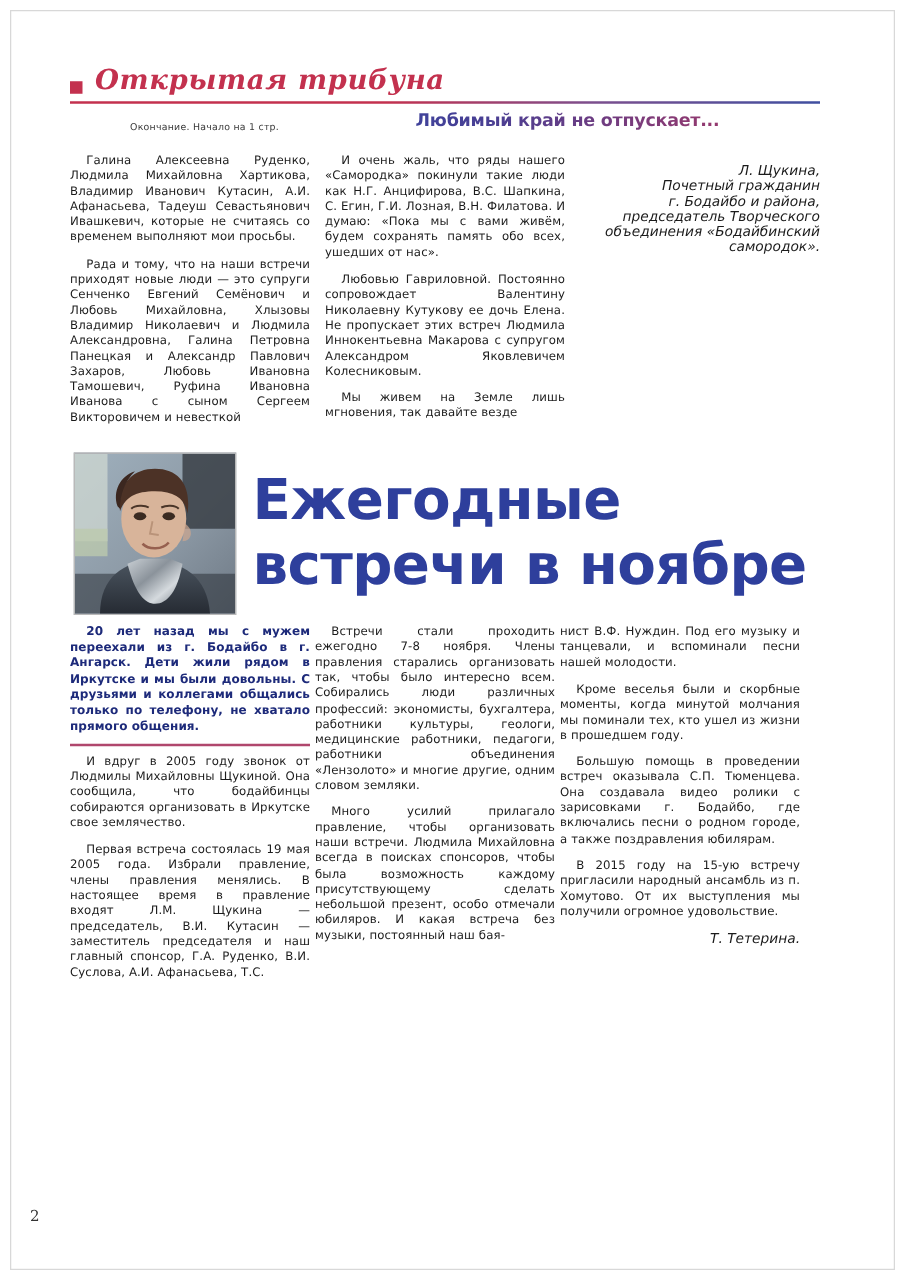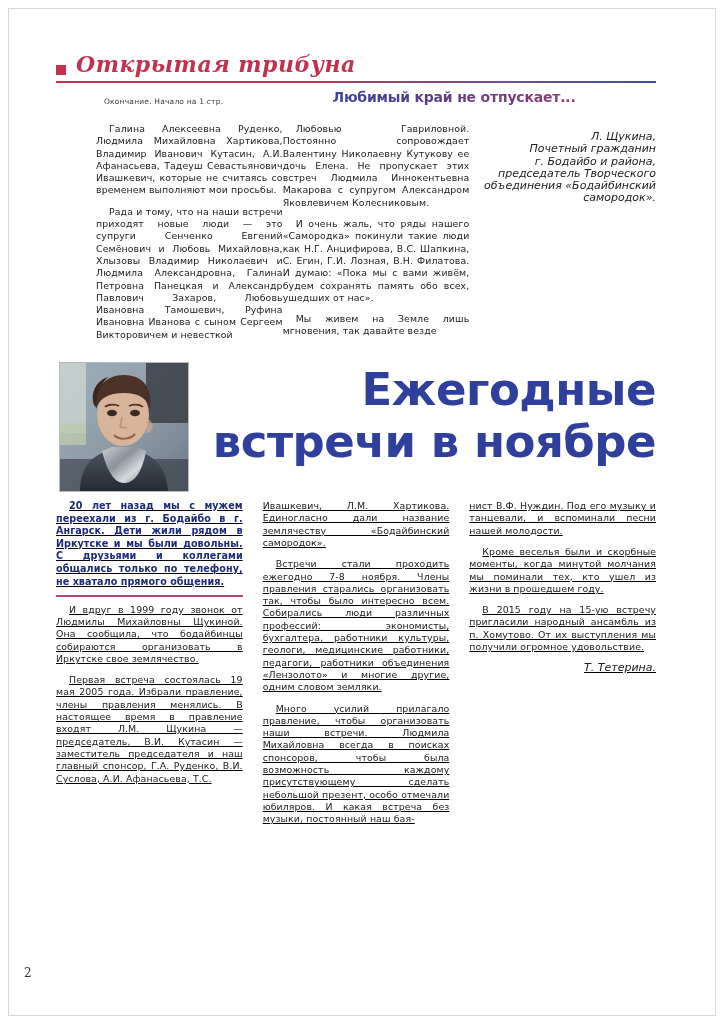--- a/index.html
+++ b/index.html
@@ -94,22 +94,22 @@
     letter-spacing: -0.2px;
     background: linear-gradient(to right, #3346a3 0%, #4a3f93 35%, #8d3a72 75%, #b2355f 100%);
     -webkit-background-clip: text;
     background-clip: text;
     color: transparent;
   }
 
   
   .cols3 {
     display: flex;
+    gap: 12px;
     margin-top: 6px;
-    margin-left: 40px;
   }
   .col {
     width: 192px;
   }
   p.body {
     margin: 0 0 9px 0;
     font-size: 9.4px;
     line-height: 12.3px;
     text-align: justify;
     text-indent: 13px;
@@ -143,35 +143,34 @@
     height: 130px;
     border: 1px solid #b9b9b9;
     box-sizing: border-box;
     overflow: hidden;
     background: #9aa3ad;
   }
   .photo svg { display: block; }
   .article2-title {
     position: absolute;
     left: 146px;
-    top: 2px;
+    top: 12px;
     width: 454px;
-    text-align: right;
+    text-align: left;
     font-size: 45px;
     line-height: 52px;
     font-weight: bold;
     color: #2e3f9c;
     letter-spacing: -0.5px;
   }
 
   .a2-cols {
     display: flex;
-    gap: 20px;
+    gap: 4px;
     margin-top: 6px;
-    text-decoration: underline;
   }
   p.lead {
     margin: 0 0 7px 0;
     font-size: 9.6px;
     line-height: 12.6px;
     font-weight: bold;
     text-align: justify;
     text-indent: 13px;
     color: #1d2a7a;
     letter-spacing: 0.05px;
@@ -211,22 +210,22 @@
     </div>
 
     <div class="cols3">
 
       <div class="col">
         <p class="body">Галина Алексеевна Руденко, Людмила Михайловна Хартикова, Владимир Иванович Кутасин, А.И. Афанасьева, Тадеуш Севастьянович Ивашкевич, которые не считаясь со временем выполняют мои просьбы.</p>
         <p class="body">Рада и тому, что на наши встречи приходят новые люди — это супруги Сенченко Евгений Семёнович и Любовь Михайловна, Хлызовы Владимир Николаевич и Людмила Александровна, Галина Петровна Панецкая и Александр Павлович Захаров, Любовь Ивановна Тамошевич, Руфина Ивановна Иванова с сыном Сергеем Викторовичем и невесткой</p>
       </div>
 
       <div class="col">
+        <p class="body">И очень жаль, что ряды нашего «Самородка» покинули такие люди как Н.Г. Анцифирова, В.С. Шапкина, С. Егин, Г.И. Лозная, В.Н. Филатова. И думаю: «Пока мы с вами живём, будем сохранять память обо всех, ушедших от нас».</p>
         <p class="body">Любовью Гавриловной. Постоянно сопровождает Валентину Николаевну Кутукову ее дочь Елена. Не пропускает этих встреч Людмила Иннокентьевна Макарова с супругом Александром Яковлевичем Колесниковым.</p>
-        <p class="body">И очень жаль, что ряды нашего «Самородка» покинули такие люди как Н.Г. Анцифирова, В.С. Шапкина, С. Егин, Г.И. Лозная, В.Н. Филатова. И думаю: «Пока мы с вами живём, будем сохранять память обо всех, ушедших от нас».</p>
         <p class="body">Мы живем на Земле лишь мгновения, так давайте везде</p>
       </div>
 
       <div class="col">
         <p class="sign" style="white-space: pre-line;">Л. Щукина,
 Почетный гражданин
 г. Бодайбо и района,
 председатель Творческого
 объединения «Бодайбинский
 самородок».</p>
@@ -281,33 +280,33 @@
           <span>Ежегодные</span><br>
           <span>встречи в ноябре</span>
         </div>
       </div>
 
       <div class="a2-cols">
 
         <div class="col">
           <p class="lead">20 лет назад мы с мужем переехали из г. Бодайбо в г. Ангарск. Дети жили рядом в Иркутске и мы были довольны. С друзьями и коллегами общались только по телефону, не хватало прямого общения.</p>
           <div class="lead-rule"></div>
-          <p class="body">И вдруг в 1999 году звонок от Людмилы Михайловны Щукиной. Она сообщила, что бодайбинцы собираются организовать в Иркутске свое землячество.</p>
+          <p class="body">И вдруг в 2005 году звонок от Людмилы Михайловны Щукиной. Она сообщила, что бодайбинцы собираются организовать в Иркутске свое землячество.</p>
           <p class="body">Первая встреча состоялась 19 мая 2005 года. Избрали правление, члены правления менялись. В настоящее время в правление входят Л.М. Щукина — председатель, В.И. Кутасин — заместитель председателя и наш главный спонсор, Г.А. Руденко, В.И. Суслова, А.И. Афанасьева, Т.С.</p>
         </div>
 
         <div class="col">
-          <p class="body noind">Ивашкевич, Л.М. Хартикова. Единогласно дали название землячеству «Бодайбинский самородок».</p>
           <p class="body">Встречи стали проходить ежегодно 7-8 ноября. Члены правления старались организовать так, чтобы было интересно всем. Собирались люди различных профессий: экономисты, бухгалтера, работники культуры, геологи, медицинские работники, педагоги, работники объединения «Лензолото» и многие другие, одним словом земляки.</p>
           <p class="body">Много усилий прилагало правление, чтобы организовать наши встречи. Людмила Михайловна всегда в поисках спонсоров, чтобы была возможность каждому присутствующему сделать небольшой презент, особо отмечали юбиляров. И какая встреча без музыки, постоянный наш бая-</p>
         </div>
 
         <div class="col">
           <p class="body noind">нист В.Ф. Нуждин. Под его музыку и танцевали, и вспоминали песни нашей молодости.</p>
           <p class="body">Кроме веселья были и скорбные моменты, когда минутой молчания мы поминали тех, кто ушел из жизни в прошедшем году.</p>
+          <p class="body">Большую помощь в проведении встреч оказывала С.П. Тюменцева. Она создавала видео ролики с зарисовками г. Бодайбо, где включались песни о родном городе, а также поздравления юбилярам.</p>
           <p class="body">В 2015 году на 15-ую встречу пригласили народный ансамбль из п. Хомутово. От их выступления мы получили огромное удовольствие.</p>
           <p class="sign">Т. Тетерина.</p>
         </div>
 
       </div>
     </div>
 
   </div>
 
   <div class="page-num">2</div>

